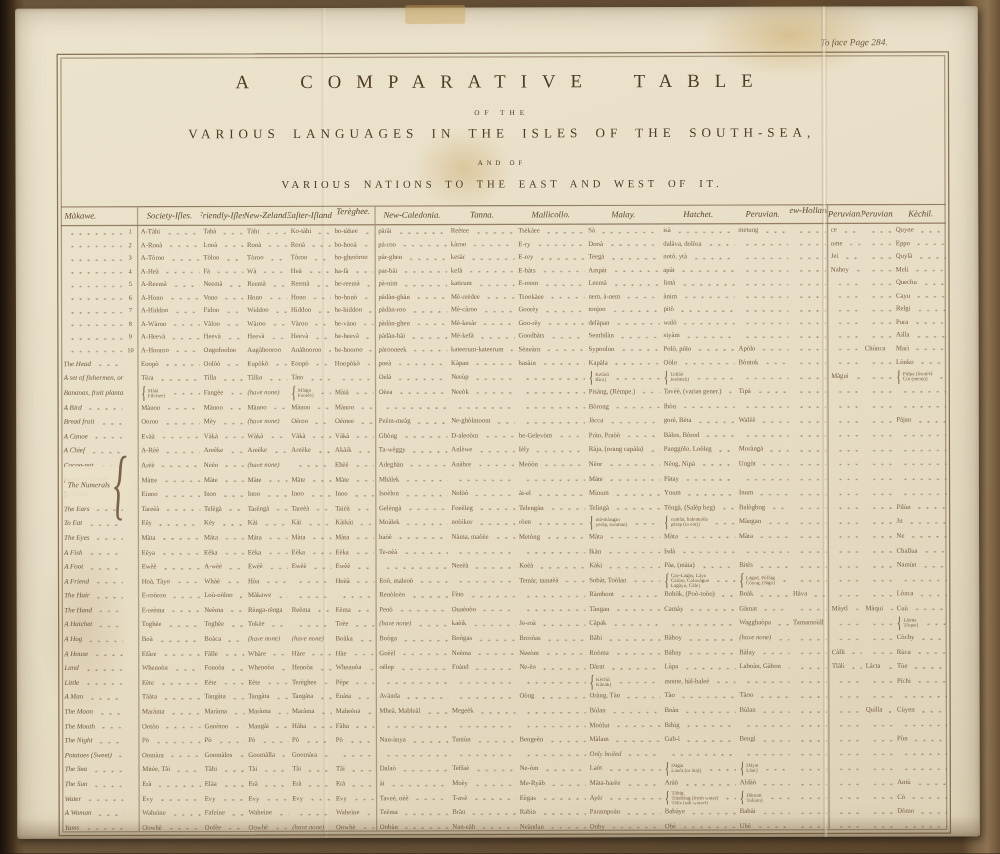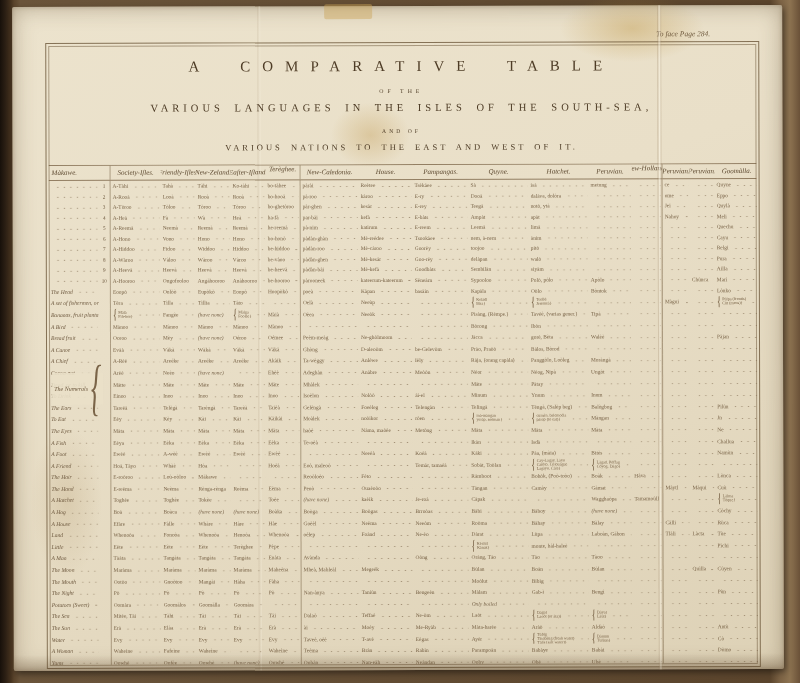--- a/index.html
+++ b/index.html
@@ -83,29 +83,29 @@
       </div>
       <div class="grid hrow" id="thead">
           <div class="hcell left">Màkawe.</div>
           <div class="hcell"></div>
           <div class="hcell">Society-Iſles.</div>
           <div class="hcell">Friendly-Iſles.</div>
           <div class="hcell">New-Zeland.</div>
           <div class="hcell">Eaſter-Iſland.</div>
           <div class="hcell">Terèghee.</div>
           <div class="hcell">New-Caledonia.</div>
-          <div class="hcell">House.</div>
-          <div class="hcell">Pampangas.</div>
-          <div class="hcell">Quyne.</div>
+          <div class="hcell">Tanna.</div>
+          <div class="hcell">Mallicollo.</div>
+          <div class="hcell">Malay.</div>
           <div class="hcell">Hatchet.</div>
           <div class="hcell">Peruvian.</div>
           <div class="hcell">New-Holland.</div>
           <div class="hcell">Peruvian.</div>
           <div class="hcell">Peruvian.</div>
-          <div class="hcell">Goomàlla.</div>
+          <div class="hcell">Kèchil.</div>
         </div>
       <div id="tbody">
           <div class="grid brow nrow">
             <div class="cell eng">
               <span class="dots"></span>
             </div>
             <div class="cell numc">
               <span class="t">1</span>
             </div>
             <div class="cell val">

